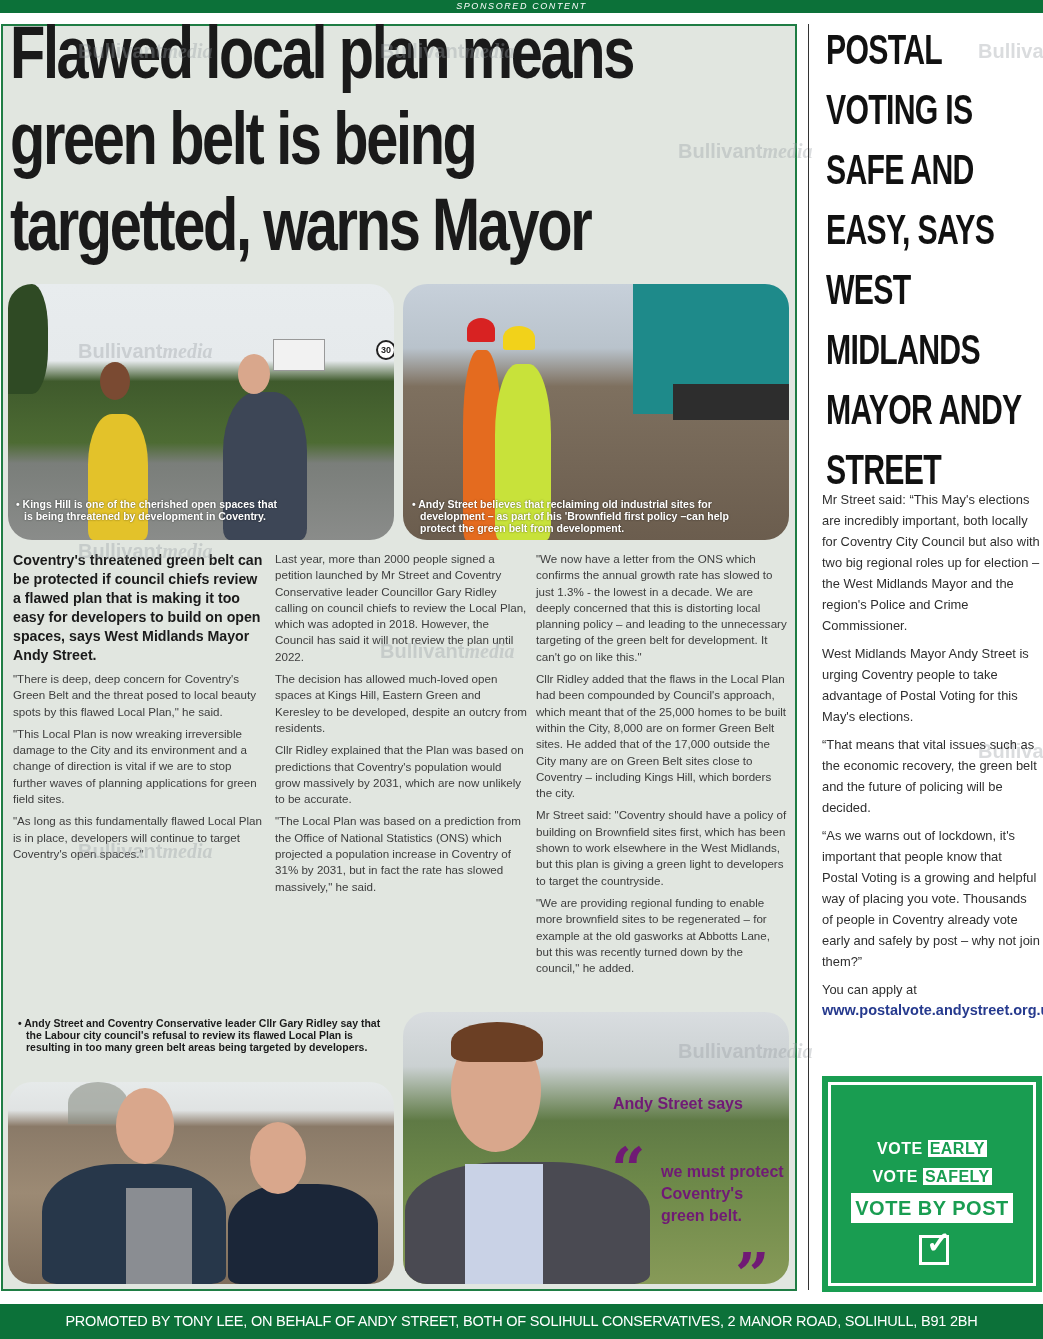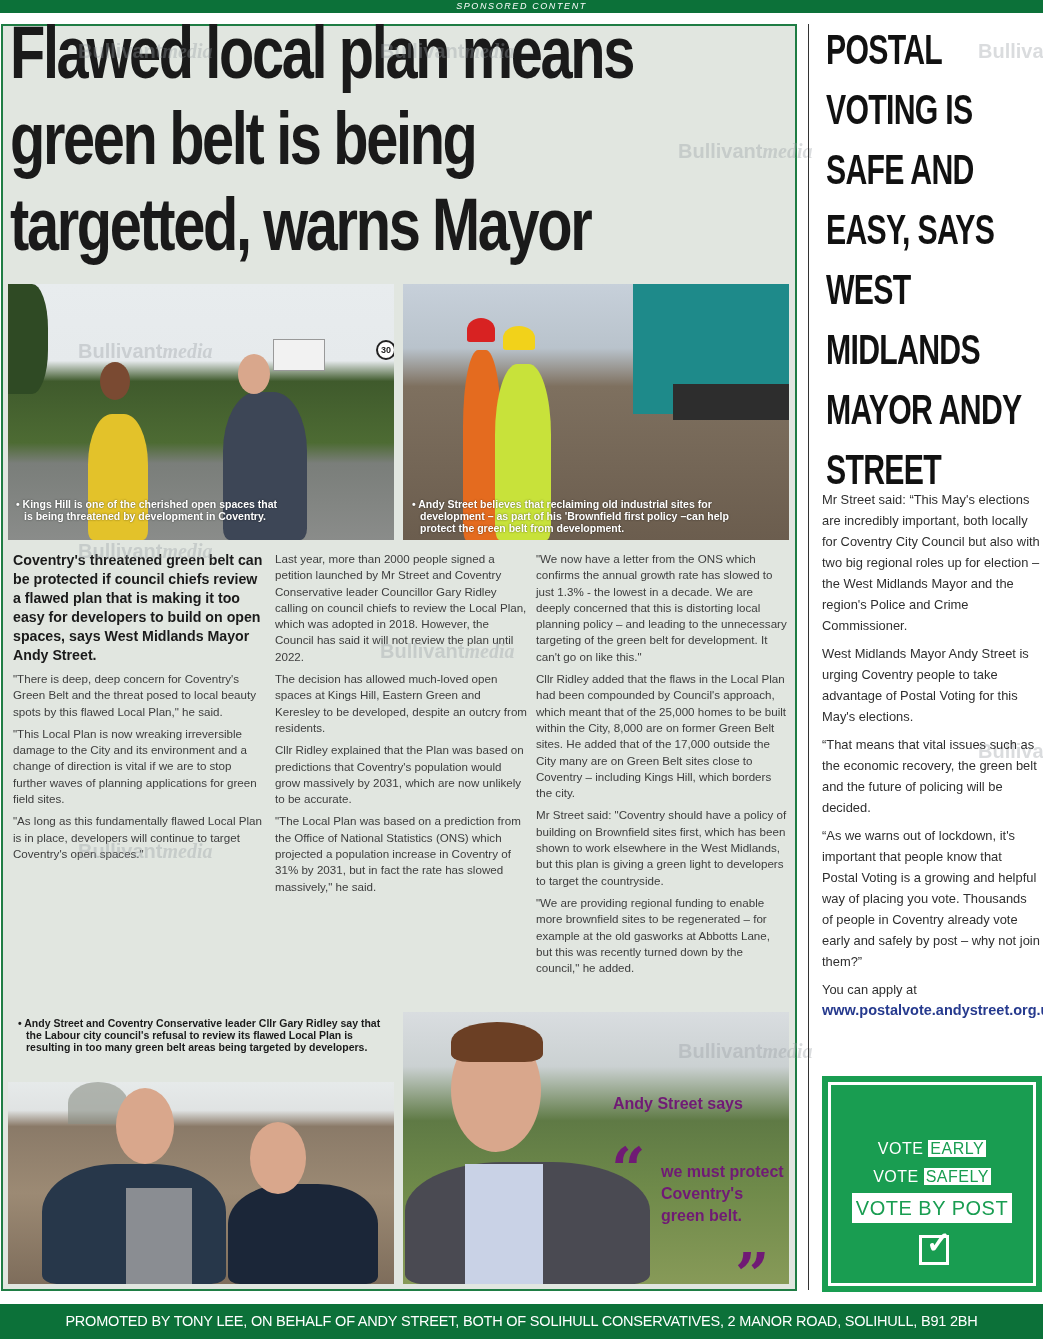--- a/index.html
+++ b/index.html
@@ -11,21 +11,21 @@
     font-size: 9px; letter-spacing: 1.6px; color: #ffffff; font-style: italic; line-height: 13px; }
 
   .main-panel { position: absolute; left: 1px; top: 24px; width: 796px; height: 1267px;
     background: #e1e6e0; border: 2px solid #1f7d44; }
 
   .headline { position: absolute; left: 10px; top: 10px; width: 780px;
     font-family: "Liberation Sans", sans-serif; font-weight: 700; color: #1a1a1a;
     font-size: 74px; line-height: 86px; letter-spacing: -3px;
     transform: scaleX(0.78); transform-origin: left top; width: 1000px; }
 
-  .photo { position: absolute; overflow: hidden; }
+  .photo { position: absolute; overflow: hidden; border-radius: 24px; }
   .photo-kings { left: 8px; top: 284px; width: 386px; height: 256px;
     background: linear-gradient(180deg, #e8ecee 0%, #e6eaec 30%, #3f5a2c 38%, #4d6b33 62%, #7a7e7a 70%, #8a8c8a 100%); }
   .photo-site { left: 403px; top: 284px; width: 386px; height: 256px;
     background: linear-gradient(180deg, #c7d0da 0%, #b9c3cc 25%, #7e705f 40%, #6b5d4e 100%); }
   .photo-ridley { left: 8px; top: 1082px; width: 386px; height: 202px;
     background: linear-gradient(180deg, #e6eaea 0%, #e0e3e3 14%, #8a7a68 22%, #9c8a74 55%, #7e6d5b 100%); }
   .photo-street { left: 403px; top: 1012px; width: 386px; height: 272px;
     background: linear-gradient(180deg, #d9dde0 0%, #cbd1d2 20%, #5f7a45 40%, #6f8a4a 65%, #879a58 100%); }
 
   .person { position: absolute; border-radius: 40% 40% 8% 8%; }
@@ -59,21 +59,21 @@
   .side-headline { position: absolute; left: 826px; top: 20px; width: 210px;
     font-weight: 700; color: #111; font-size: 42px; line-height: 60px; letter-spacing: -1px;
     transform: scaleX(0.72); transform-origin: left top; width: 300px; }
   .side-body { position: absolute; left: 822px; top: 489px; width: 218px;
     font-size: 12.9px; line-height: 21px; color: #2f2f2f; }
   .side-body p { margin-bottom: 7px; }
   .side-link { color: #263a8e; font-weight: 700; font-size: 14.5px; line-height: 20px; display: block; }
 
   .vote-badge { position: absolute; left: 822px; top: 1076px; width: 220px; height: 216px; background: #199d51; }
   .vote-inner { position: absolute; left: 6px; top: 6px; right: 6px; bottom: 6px; border: 3px solid #ffffff; }
-  .vote-line { position: absolute; left: 0; right: 0; text-align: center; color: #fff; font-weight: 400; letter-spacing: .5px; }
+  .vote-line { position: absolute; left: 0; right: 0; text-align: center; color: #fff; font-weight: 700; letter-spacing: .5px; }
   .vote-line .hl { background: #fff; color: #199d51; padding: 0 2px; }
   .vote-l1 { top: 55px; font-size: 16px; }
   .vote-l2 { top: 83px; font-size: 16px; }
   .vote-l3 { top: 112px; font-size: 20px; }
   .vote-l3 .hl { padding: 4px 4px; }
   .checkbox { position: absolute; left: 88px; top: 150px; width: 30px; height: 30px; border: 3px solid #fff; }
   .checkmark { position: absolute; left: 4px; top: -10px; color: #fff; font-size: 30px; font-weight: 700; line-height: 30px; }
 
   .footer { position: absolute; left: 0; top: 1304px; width: 1043px; height: 35px; background: #0c7139;
     color: #fff; font-size: 14.5px; text-align: center; line-height: 35px; letter-spacing: -.2px; }

